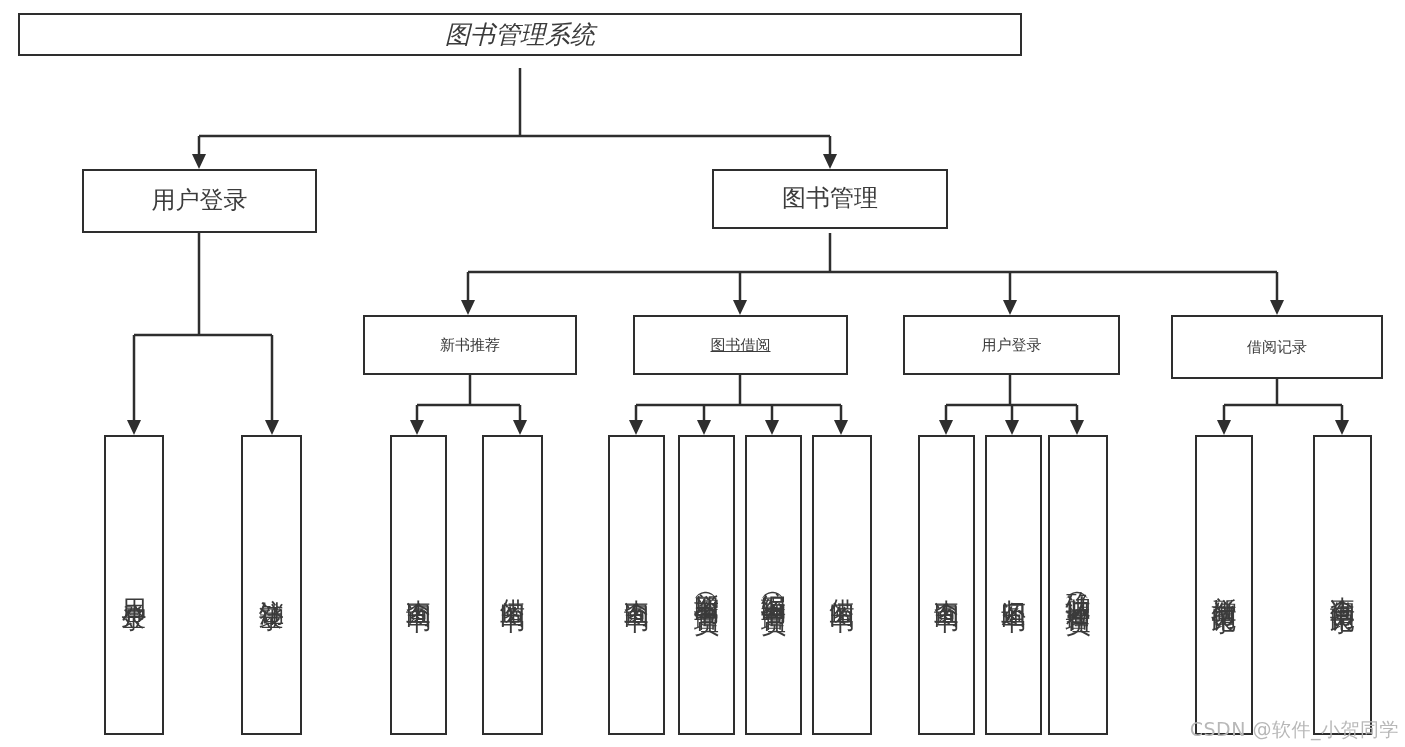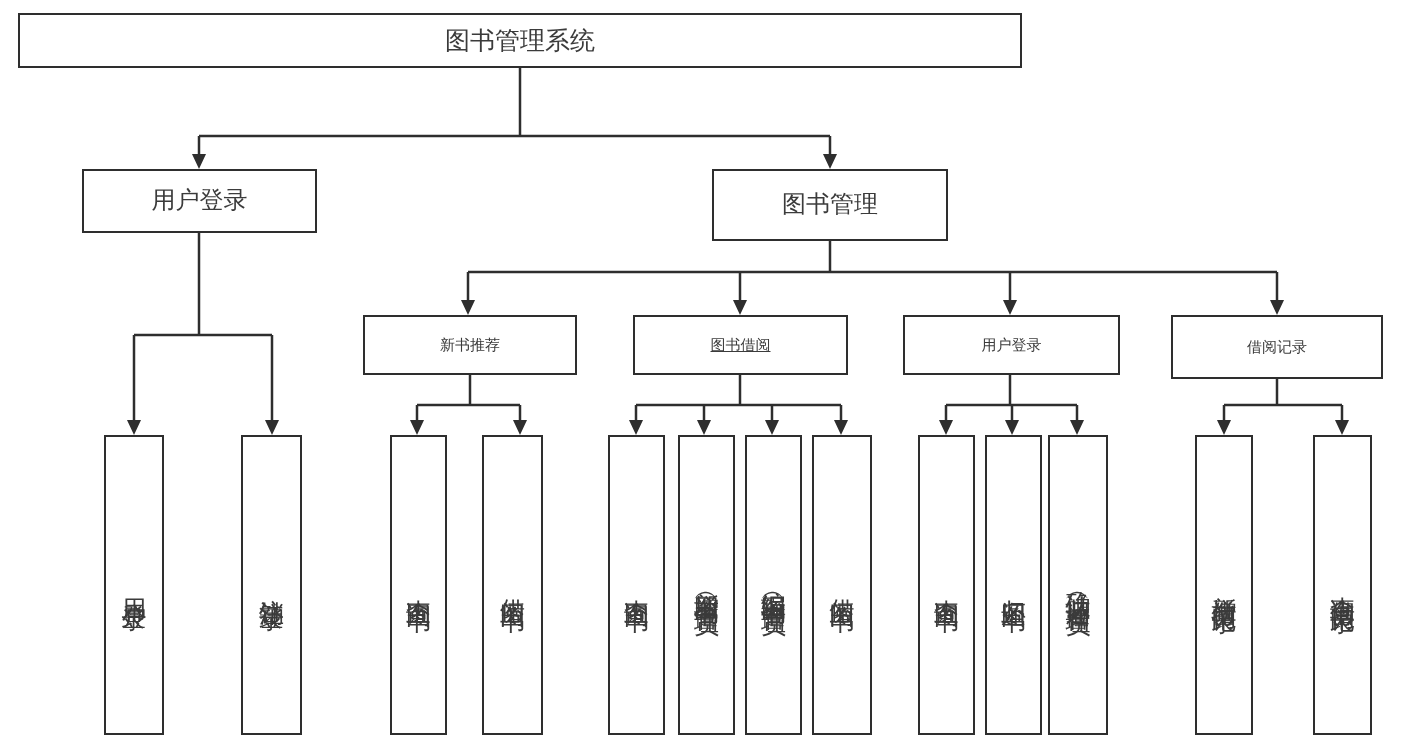--- a/index.html
+++ b/index.html
@@ -120,27 +120,27 @@
       <polygon points="1070,420 1084,420 1077,435" fill="#2e2e2e"></polygon>
       <line x1="1277" y1="375" x2="1277" y2="405" stroke="#2e2e2e" stroke-width="2.5"></line>
       <line x1="1224" y1="405" x2="1342" y2="405" stroke="#2e2e2e" stroke-width="2.5"></line>
       <line x1="1224" y1="405" x2="1224" y2="421" stroke="#2e2e2e" stroke-width="2.5"></line>
       <polygon points="1217,420 1231,420 1224,435" fill="#2e2e2e"></polygon>
       <line x1="1342" y1="405" x2="1342" y2="421" stroke="#2e2e2e" stroke-width="2.5"></line>
       <polygon points="1335,420 1349,420 1342,435" fill="#2e2e2e"></polygon>
     </svg>
 
   <div id="nodes">
-      <div class="node root" style="left: 18px; top: 13px; width: 1004px; height: 55px;">
+      <div class="node root" style="left: 18px; top: 13px; width: 1004px; height: 43px; font-style: italic;">
         <span class="label">图书管理系统</span>
       </div>
       <div class="node level2" style="left: 82px; top: 169px; width: 235px; height: 64px;">
         <span class="label">用户登录</span>
       </div>
-      <div class="node level2" style="left: 712px; top: 169px; width: 236px; height: 72px;">
+      <div class="node level2" style="left: 712px; top: 169px; width: 236px; height: 60px;">
         <span class="label">图书管理</span>
       </div>
       <div class="node level3" style="left: 363px; top: 315px; width: 214px; height: 60px;">
         <span class="label">新书推荐</span>
       </div>
       <div class="node level3" style="left: 633px; top: 315px; width: 215px; height: 60px; text-decoration: underline;">
         <span class="label">图书借阅</span>
       </div>
       <div class="node level3" style="left: 903px; top: 315px; width: 217px; height: 60px;">
         <span class="label">用户登录</span>
@@ -182,14 +182,15 @@
         <span class="label">确认归还（管理员）</span>
       </div>
       <div class="node leaf" style="left: 1195px; top: 435px; width: 58px; height: 300px;">
         <span class="label">新增借阅记录</span>
       </div>
       <div class="node leaf" style="left: 1313px; top: 435px; width: 59px; height: 300px;">
         <span class="label">查询借阅记录</span>
       </div>
     </div>
 
+  <div id="watermark">CSDN @软件_小贺同学</div>
 
 </div>
 
 </body></html>

